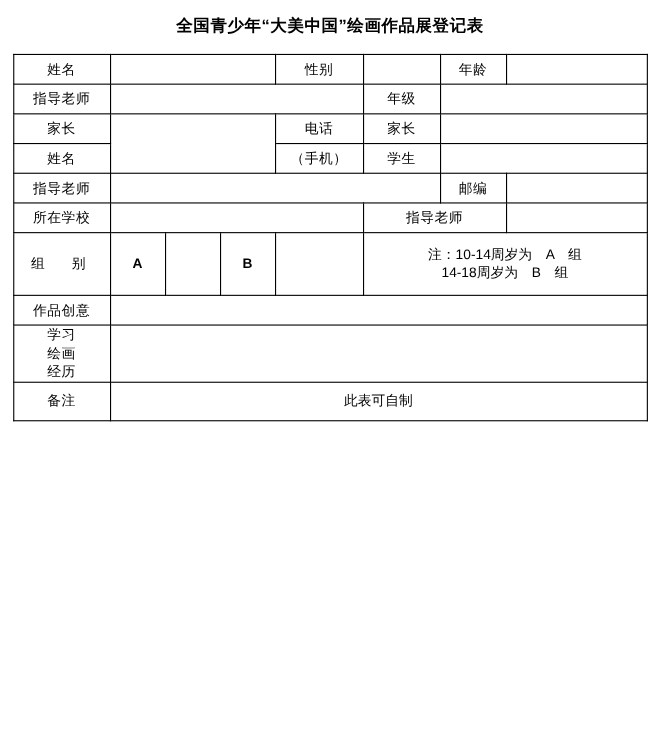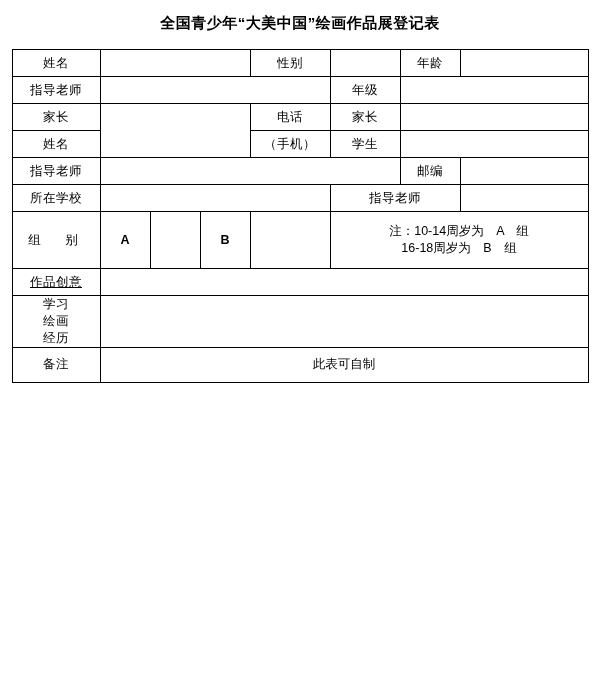--- a/index.html
+++ b/index.html
@@ -58,21 +58,20 @@
     text-align: left;
     padding-left: 70px;
     line-height: 2.0;
     font-size: 12.5px;
   }
   .note-line {
     white-space: pre;
   }
   .tall-creative {
     height: 96px;
-    text-decoration: underline;
   }
   .tall-exp {
     height: 180px;
   }
   .multi {
     line-height: 2.35;
     font-family: Liberation Serif, serif;
   }
   .bold-letter {
     font-weight: bold;
@@ -148,21 +147,21 @@
       </tr>
 
       <tr>
         <td class="lbl spaced">组　别</td>
         <td class="bold-letter">A</td>
         <td class="fill"></td>
         <td class="bold-letter">B</td>
         <td class="fill"></td>
         <td class="note-cell" colspan="3" style="height:56px;margin-left:43px;">
           <div class="note-line">注：10-14周岁为　A　组</div>
-          <div class="note-line">16-18周岁为　B　组</div>
+          <div class="note-line">14-18周岁为　B　组</div>
         </td>
       </tr>
 
       <tr>
         <td class="lbl tall-creative">作品创意</td>
         <td class="fill tall-creative" colspan="7"></td>
       </tr>
 
       <tr>
         <td class="lbl tall-exp multi">

